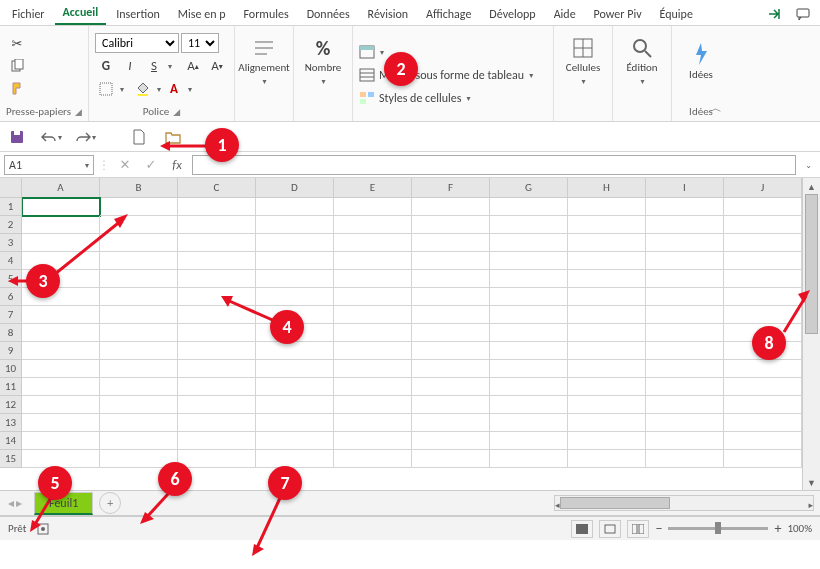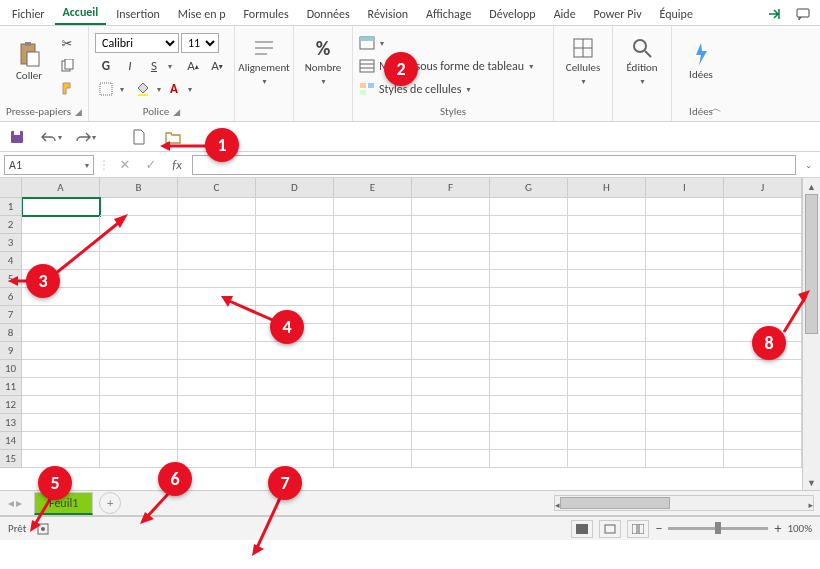--- a/index.html
+++ b/index.html
@@ -82,28 +82,20 @@
         <rect x="2" y="2" width="12" height="8" rx="1" stroke="#444" fill="none"></rect>
         <path d="M6 10l-2 3v-3" stroke="#444" fill="none"></path>
       </svg>
     </span>
 </div>
 
 <div class="ribbon">
 
   <div class="group">
     <div class="group-body">
-      <div class="big-btn">
-        <svg width="24" height="28" viewBox="0 0 24 28">
-            <rect x="4" y="4" width="14" height="20" fill="#c49a6c" stroke="#8b6c44"></rect>
-            <rect x="8" y="2" width="6" height="4" fill="#888"></rect>
-            <rect x="10" y="12" width="12" height="14" fill="#fff" stroke="#666"></rect>
-          </svg>
-        <span class="lbl">Coller</span>
-      </div>
       <div class="col">
         <span class="mini">✂</span>
         <span class="mini">
             <svg width="14" height="14">
               <rect x="2" y="2" width="8" height="10" fill="none" stroke="#666"></rect>
               <rect x="5" y="0" width="8" height="10" fill="#fff" stroke="#666"></rect>
             </svg>
           </span>
         <span class="mini">
             <svg width="14" height="14">
@@ -210,23 +202,20 @@
       <div class="styles-row">
             <svg width="16" height="14">
               <rect x="1" y="1" width="6" height="5" fill="#fc9"></rect>
               <rect x="9" y="1" width="6" height="5" fill="#9cf"></rect>
               <rect x="1" y="8" width="6" height="5" fill="#cfc"></rect>
             </svg>
             <span>Styles de cellules</span>
             <span class="caret">▾</span>
           </div>
     </div>
-      </div>
-    <div class="group-label">
-        <span>Styles</span>
       </div>
   </div>
 
   <div class="group">
     <div class="group-body">
         <div class="big-btn">
       <svg width="24" height="24">
             <rect x="3" y="3" width="18" height="18" fill="none" stroke="#666"></rect>
             <line x1="3" y1="12" x2="21" y2="12" stroke="#666"></line>
             <line x1="12" y1="3" x2="12" y2="21" stroke="#666"></line>

